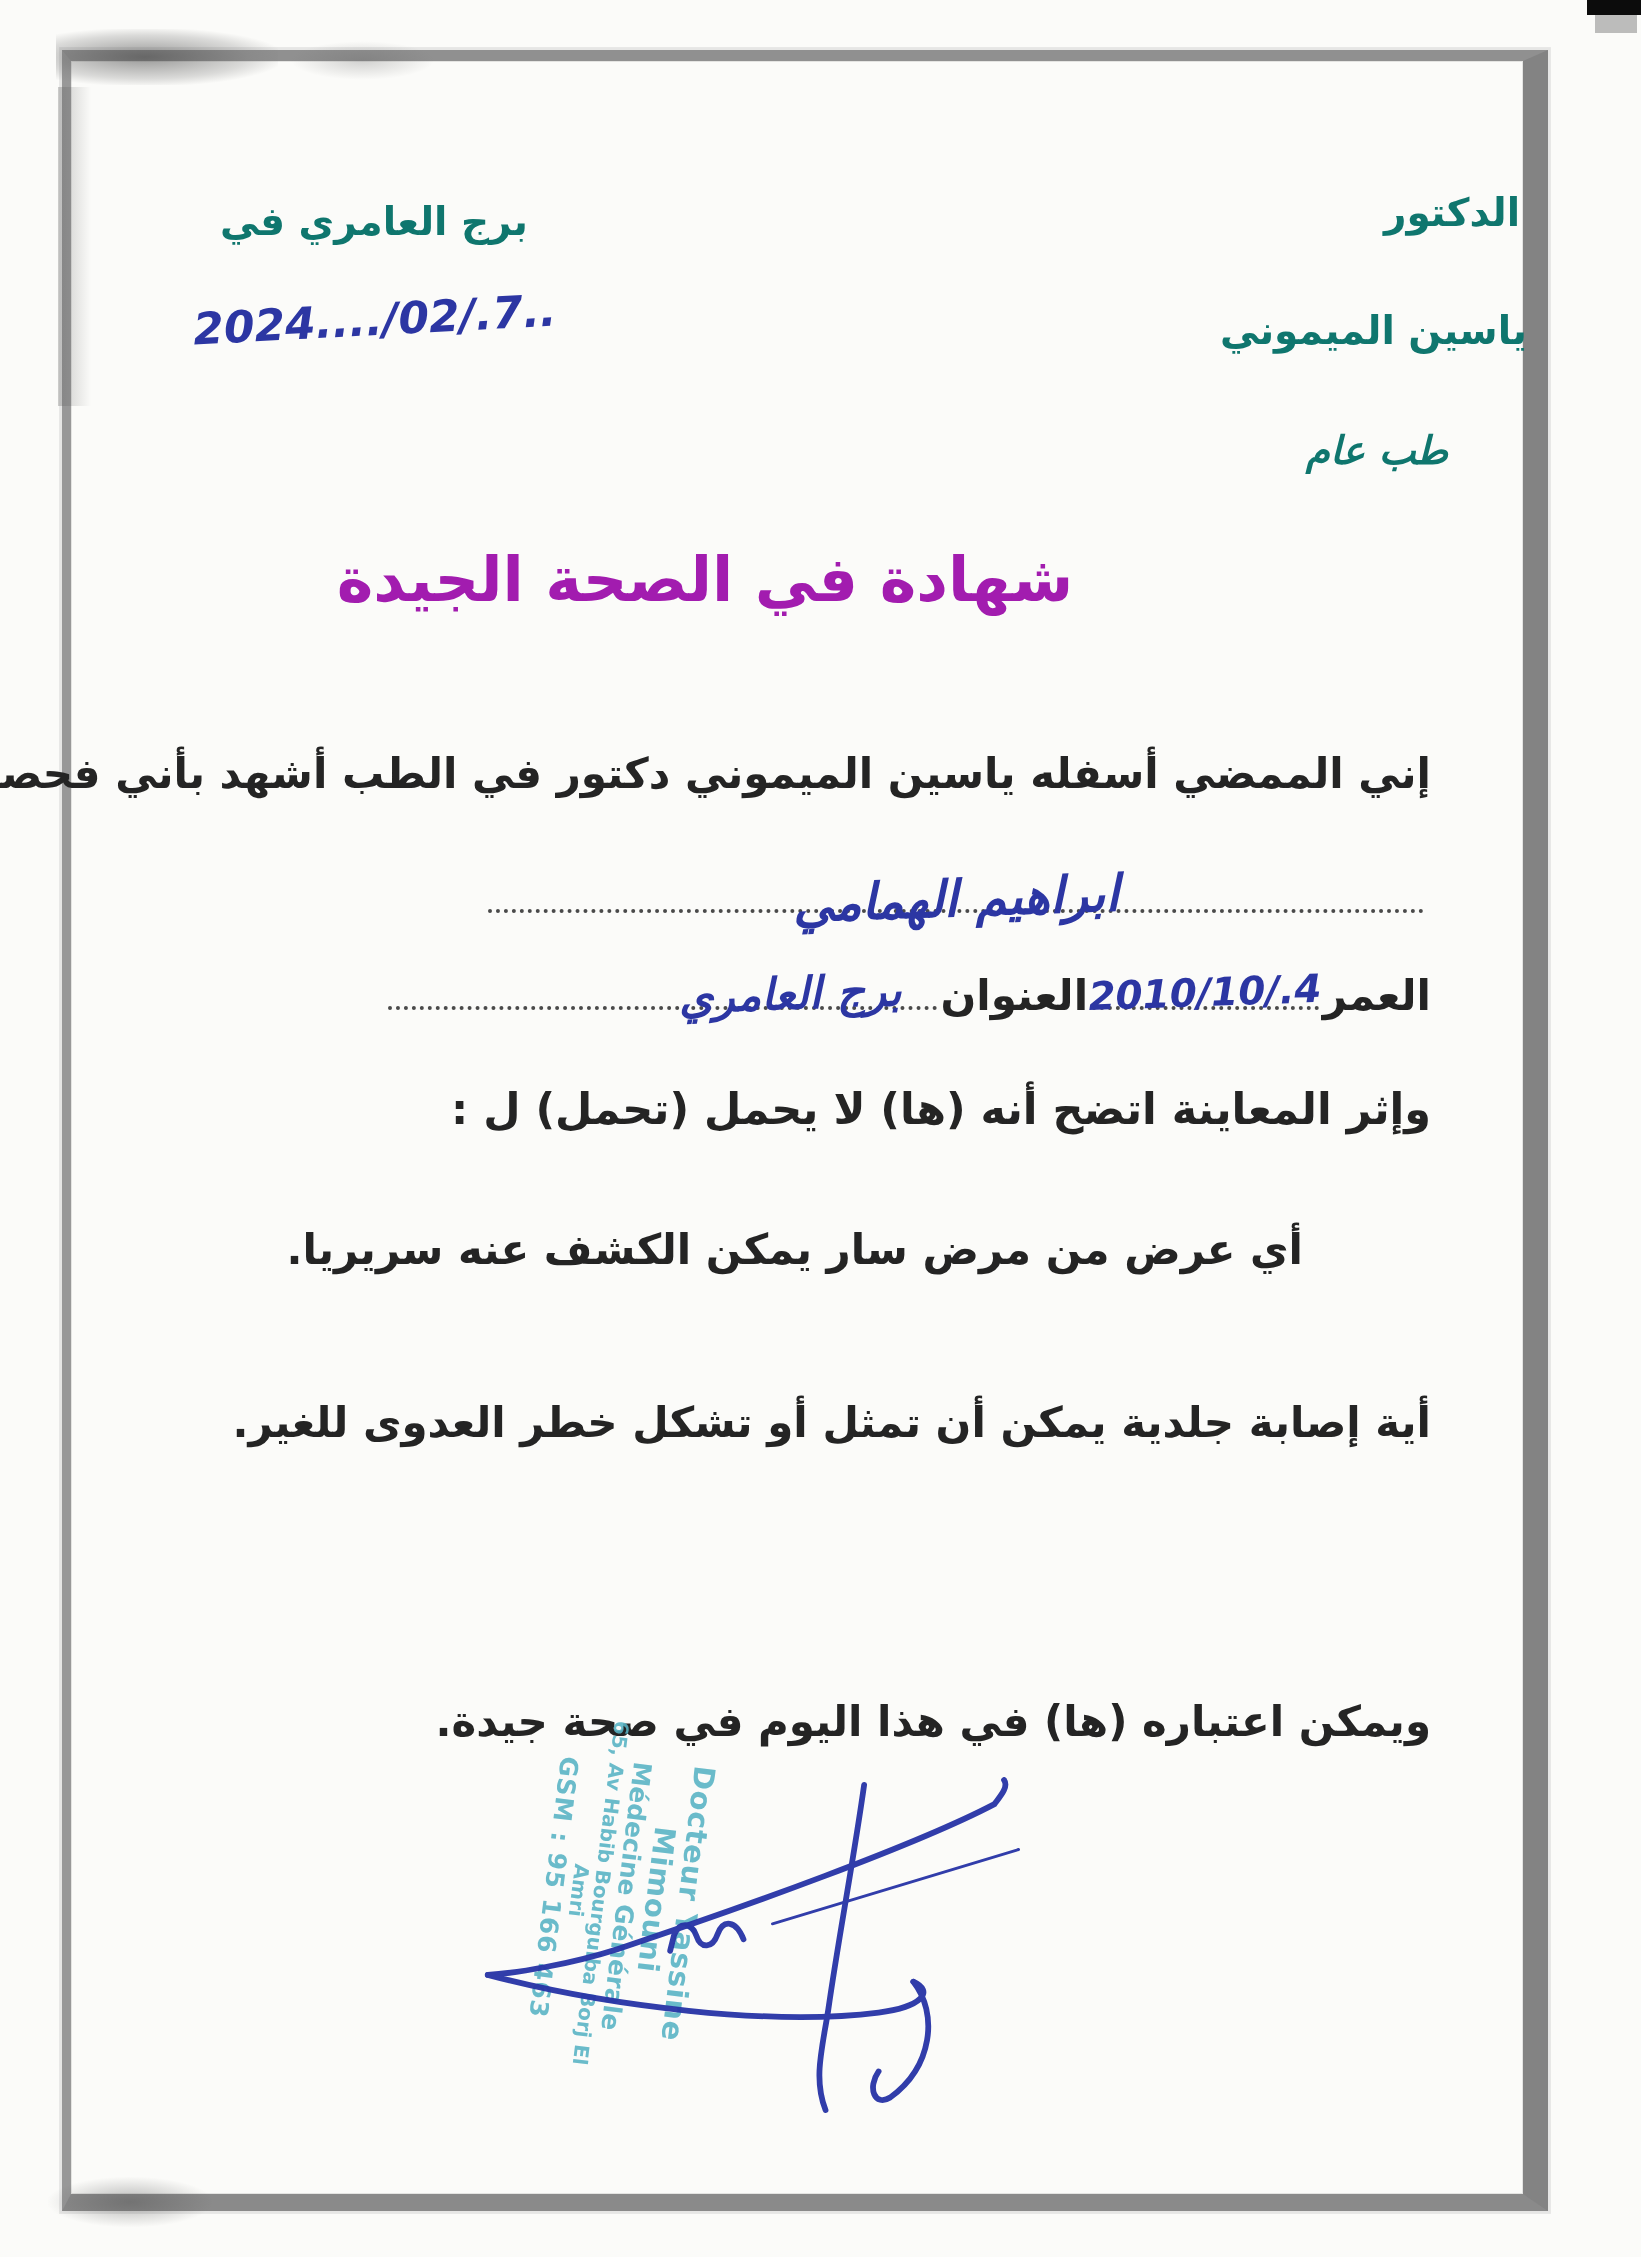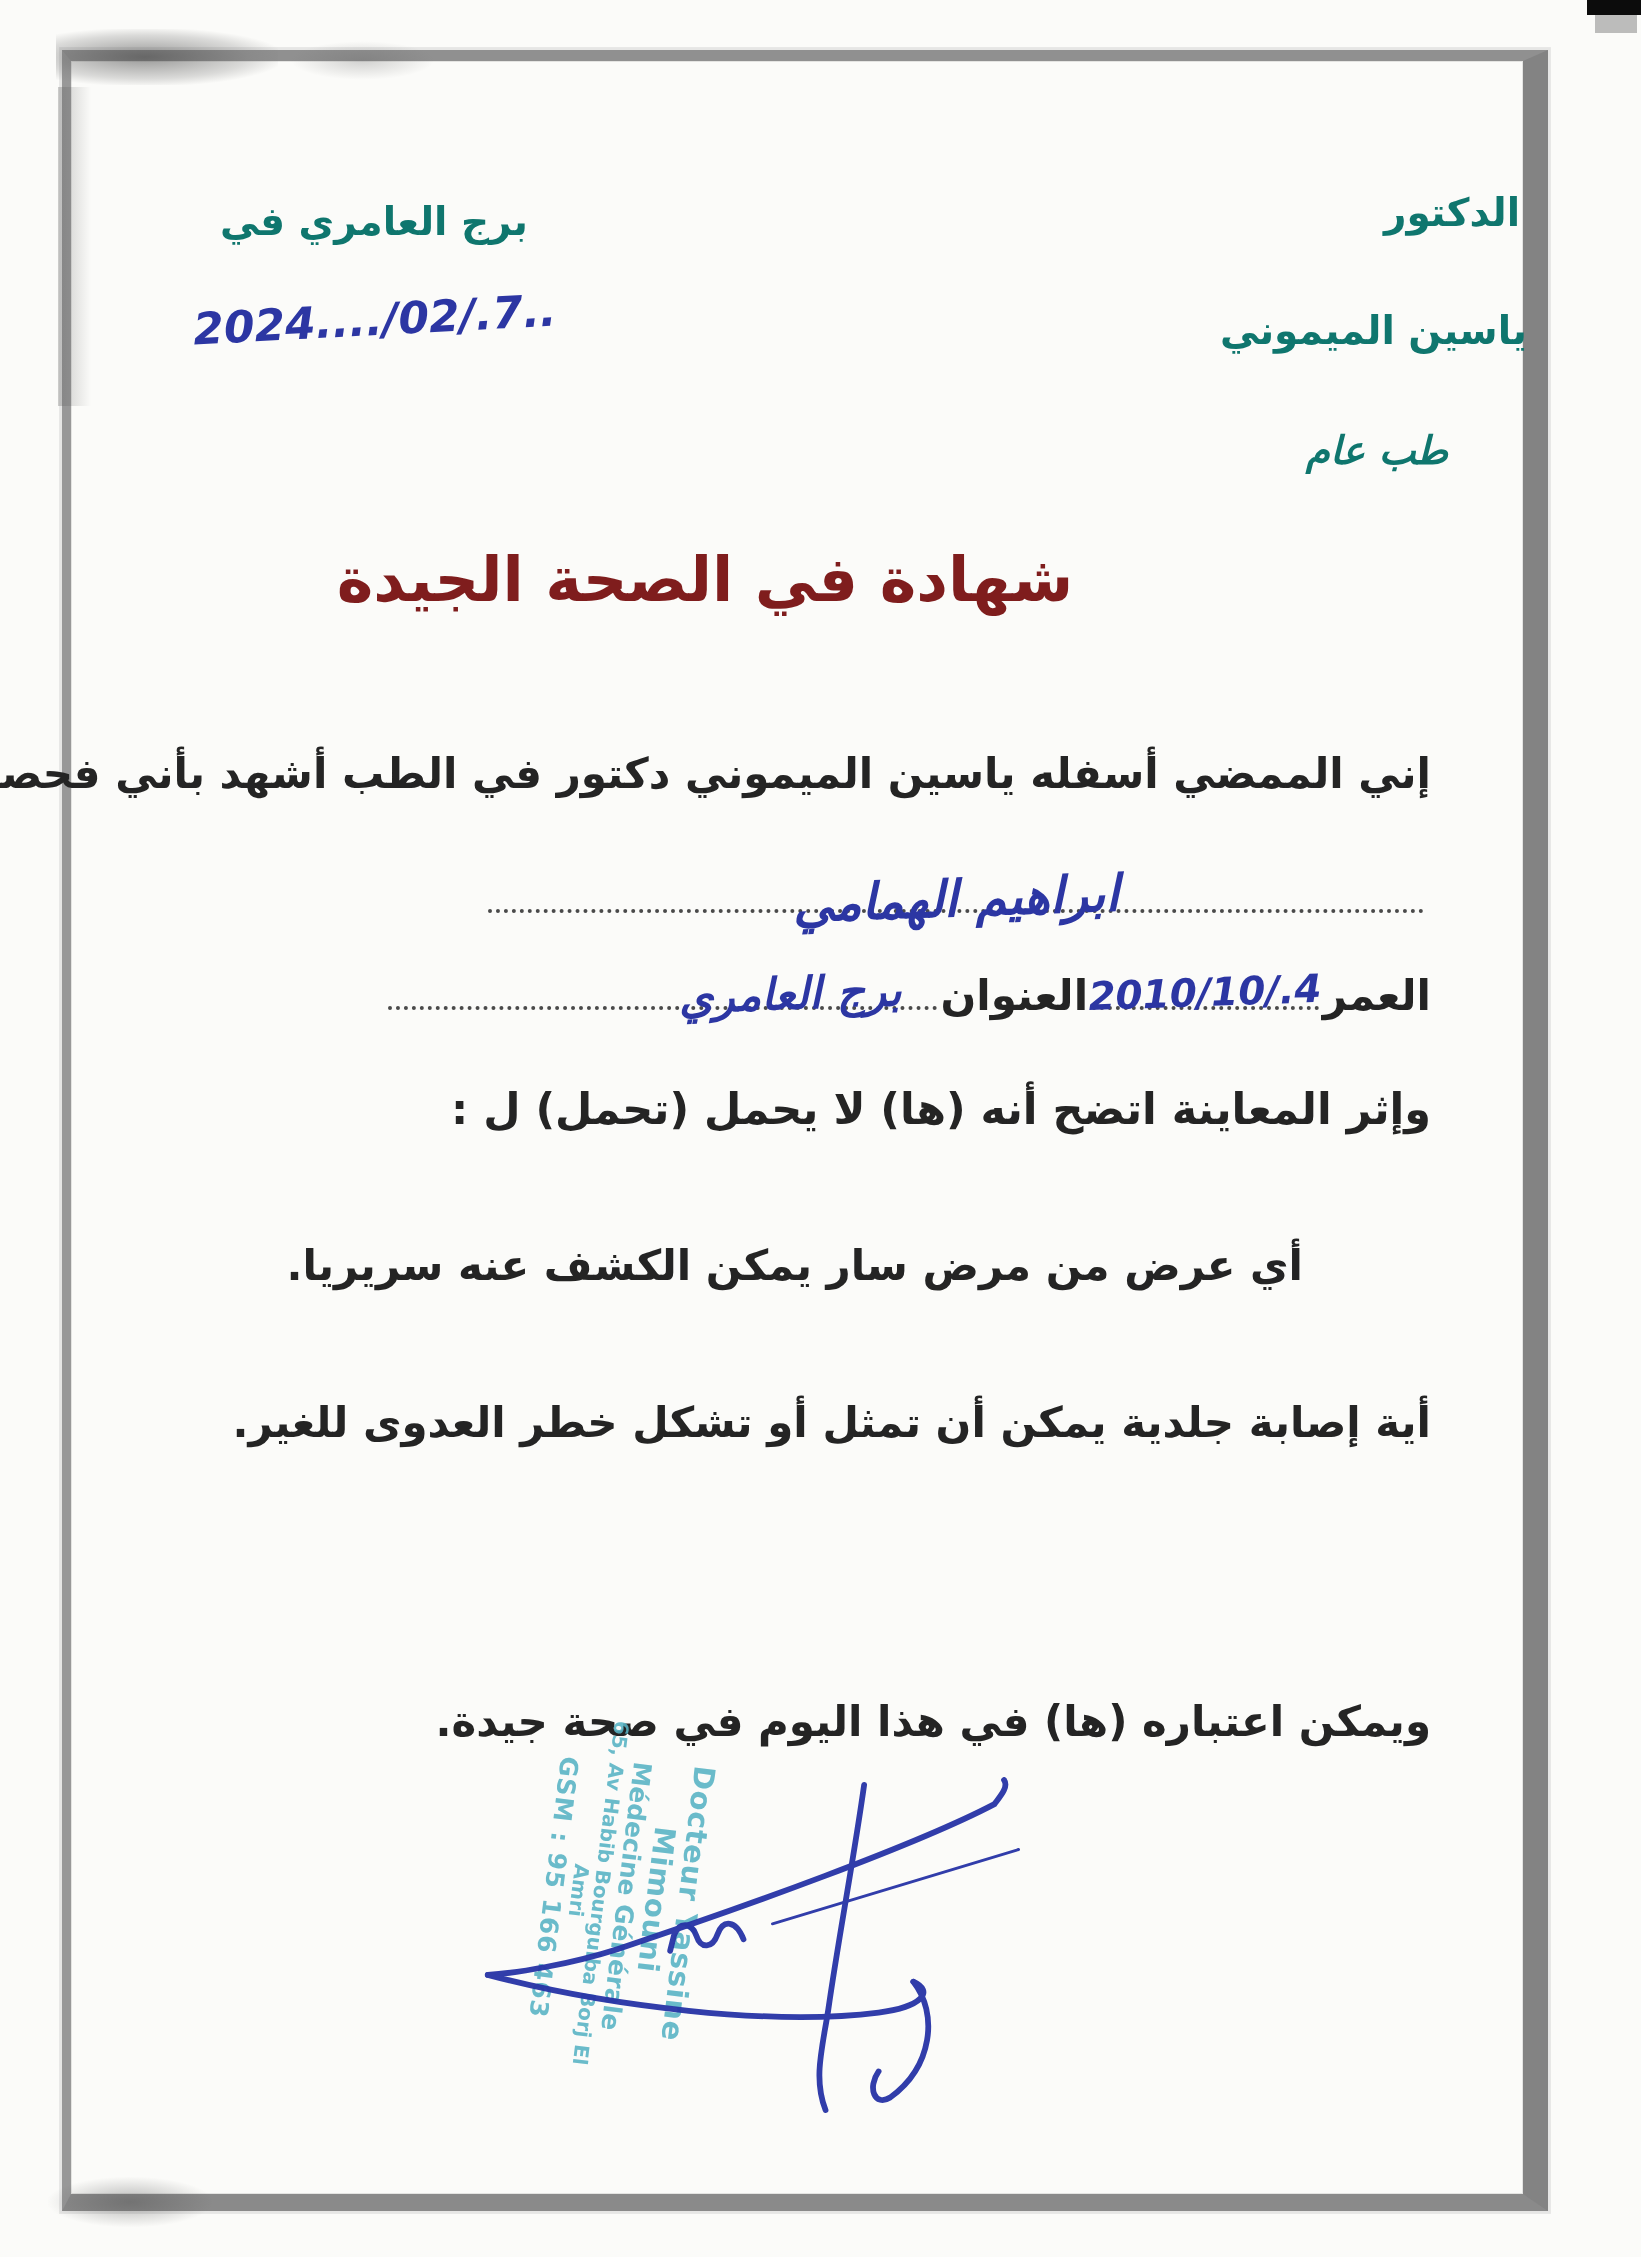--- a/index.html
+++ b/index.html
@@ -15,21 +15,21 @@
   .sm2{left:290px;top:41px;width:145px;height:39px;background:radial-gradient(ellipse,rgba(100,100,100,.28),transparent 70%);}
   .sm3{left:48px;top:2177px;width:164px;height:50px;background:radial-gradient(ellipse,rgba(80,80,80,.4),transparent 72%);}
   .sm4{left:58px;top:87px;width:33px;height:319px;background:linear-gradient(90deg,rgba(90,90,90,.30),transparent);}
   .corner-black{position:absolute;right:0;top:0;width:54px;height:15.4px;background:#0c0c0c;}
   .corner-gray{position:absolute;right:3.9px;top:15.4px;width:42px;height:17.4px;background:#9a9a9a;opacity:.65;}
 
   .ar{direction:rtl;unicode-bidi:isolate;}
   .line{position:absolute;white-space:nowrap;line-height:1.25;}
   .hdr{font-size:39px;font-weight:700;color:#0f766e;}
   .hand{color:#2c36a3;font-style:italic;font-weight:600;}
-  .title{font-size:62px;font-weight:800;color:#7f1d1d;transform:translateX(-50%);letter-spacing:1px;}
+  .title{font-size:62px;font-weight:800;color:#a21caf;transform:translateX(-50%);letter-spacing:1px;}
   .body-txt{font-size:42px;font-weight:700;color:#242424;}
   .dotted-seg{display:inline-block;position:relative;border-bottom:4.8px dotted #4a4a4a;height:7.7px;vertical-align:baseline;}
   .overlay-hand{position:absolute;white-space:nowrap;color:#2c36a3;font-style:italic;font-weight:600;}
   .agerow{display:flex;direction:rtl;align-items:baseline;gap:3.9px;}
 
   .stamp{position:absolute;left:439px;top:1830px;width:396px;height:135px;
          transform:rotate(97deg);transform-origin:50% 50%;
          text-align:center;color:#57b3c4;opacity:.88;direction:ltr;line-height:1.12;}
   .stamp .s1{font-size:29px;font-weight:800;letter-spacing:1px;}
   .stamp .s2{font-size:25px;font-weight:700;}
@@ -74,21 +74,21 @@
     </span>
     <span class="ar body-txt">العنوان</span>
     <span class="dotted-seg" style="width:294px;">
       <span class="overlay-hand ar" style="left:50%;bottom:-15.4px;transform:translateX(-50%) rotate(-2deg);font-size:44px;">برج العامري</span>
     </span>
     <span class="dotted-seg" style="width:251px;"></span>
   </div>
 
   <div class="line ar body-txt" style="top:1083px;right:210px;font-size:43px;text-align:center;">وإثر المعاينة اتضح أنه (ها) لا يحمل (تحمل) ل :</div>
 
-  <div class="line ar body-txt" style="top:1224px;right:338px;margin-top:16px;">أي عرض من مرض سار يمكن الكشف عنه سريريا.</div>
+  <div class="line ar body-txt" style="top:1224px;right:338px;">أي عرض من مرض سار يمكن الكشف عنه سريريا.</div>
   <div class="line ar body-txt" style="top:1397px;right:210px;">أية إصابة جلدية يمكن أن تمثل أو تشكل خطر العدوى للغير.</div>
 
   <div class="line ar body-txt" style="top:1696px;right:210px;text-align:center;">ويمكن اعتباره (ها) في هذا اليوم في صحة جيدة.</div>
 
   <div class="stamp">
     <div class="s1">Docteur Yassine Mimouni</div>
     <div class="s2">Médecine Générale</div>
     <div class="s3">65, Av Habib Bourguiba Borj El Amri</div>
     <div class="s4">GSM : 95 166 463</div>
   </div>

